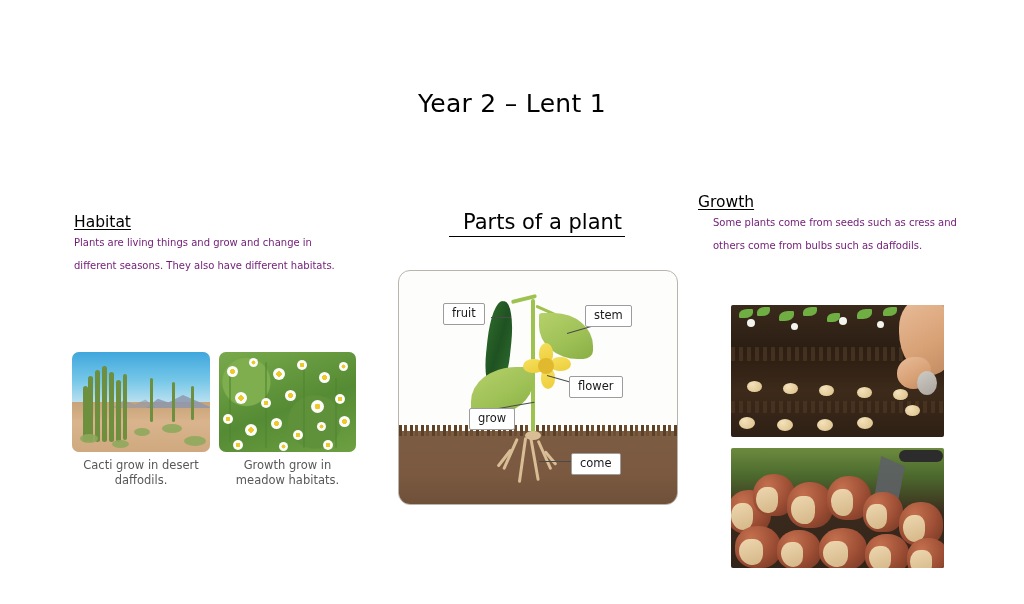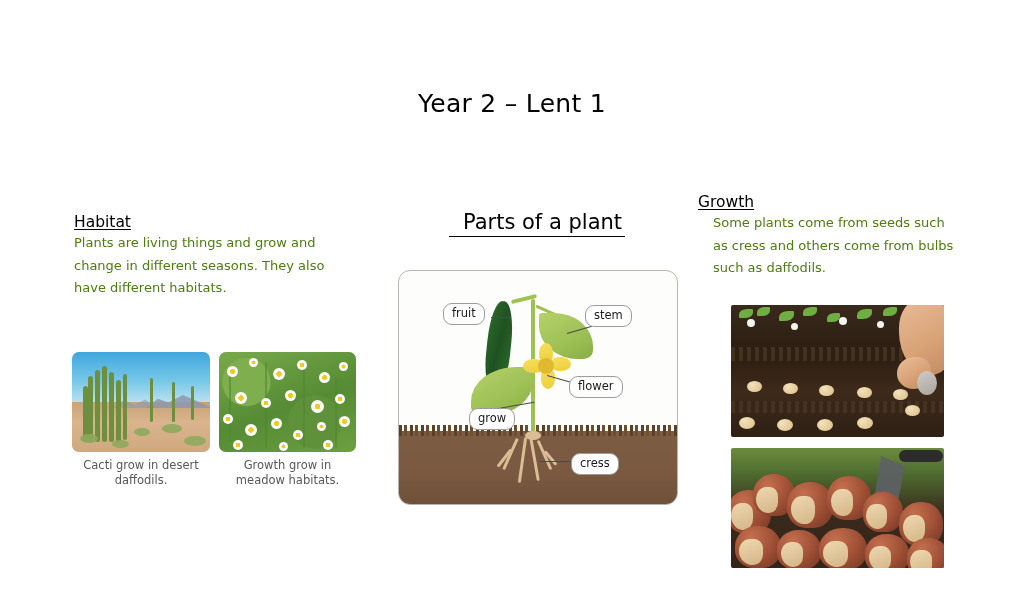--- a/index.html
+++ b/index.html
@@ -29,23 +29,23 @@
 
   
   .sec-heading {
     font-size: 15.5px;
     line-height: 20px;
     text-decoration: underline;
     text-underline-offset: 2px;
     color: #000;
   }
   .body-copy {
-    font-size: 13px;
+    font-size: 10px;
     line-height: 22.5px;
-    color: #4d7c0f;
+    color: #701a75;
   }
 
   
   .photo {
     border-radius: 7px;
     overflow: hidden;
     position: absolute;
     background: #ddd;
   }
   .photo.square { border-radius: 2px; }
@@ -169,21 +169,21 @@
     position:absolute; left:0; top:154px; width:100%; height:11px;
     background:
       repeating-linear-gradient(90deg,
         #5b4028 0 3px, transparent 3px 5px,
         #6d4e31 5px 8px, transparent 8px 11px);
   }
   .plant-label {
     position:absolute;
     background:#ffffff;
     border:1.2px solid #9c9c9c;
-    border-radius: 9px;
+    border-radius: 2px;
     font-size: 11.5px;
     line-height: 13px;
     padding: 3px 8px 4px;
     color:#1a1a1a;
     white-space: nowrap;
     z-index: 5;
   }
   .leader { position:absolute; background:#4a4a4a; height:1px; z-index:4; transform-origin: left center; }
 
   .fruit-body {
@@ -312,21 +312,21 @@
   <div class="leader" style="left:92px;  top:46px;  width:20px;"></div>
   <div class="leader" style="left:168px; top:62px;  width:26px; transform:rotate(-16deg);"></div>
   <div class="leader" style="left:148px; top:104px; width:42px; transform:rotate(16deg);"></div>
   <div class="leader" style="left:94px;  top:138px; width:42px; transform:rotate(-10deg);"></div>
   <div class="leader" style="left:140px; top:190px; width:38px;"></div>
 
   <div class="plant-label" style="left:44px; top:32px;">fruit</div>
   <div class="plant-label" style="left:186px; top:34px;">stem</div>
   <div class="plant-label" style="left:170px; top:105px;text-align:center;">flower</div>
   <div class="plant-label" style="left:70px; top:137px;">grow</div>
-  <div class="plant-label" style="left:172px; top:182px;">cress</div>
+  <div class="plant-label" style="left:172px; top:182px;">come</div>
 </div>
 
 <div class="abs sec-heading" style="left:698px; top:192px;">Growth</div>
 
 <div class="abs body-copy" style="left:713px; top:212px; width:248px;">Some plants come from seeds such as cress and others come from bulbs such as daffodils.</div>
 
 <div class="photo square" style="left:731px; top:305px; width:213px; height:132px;">
   <div class="inner">
     <div class="soil-dark"></div>
     <div class="soil-crumb-band" style="top:42px; height:14px;"></div>

